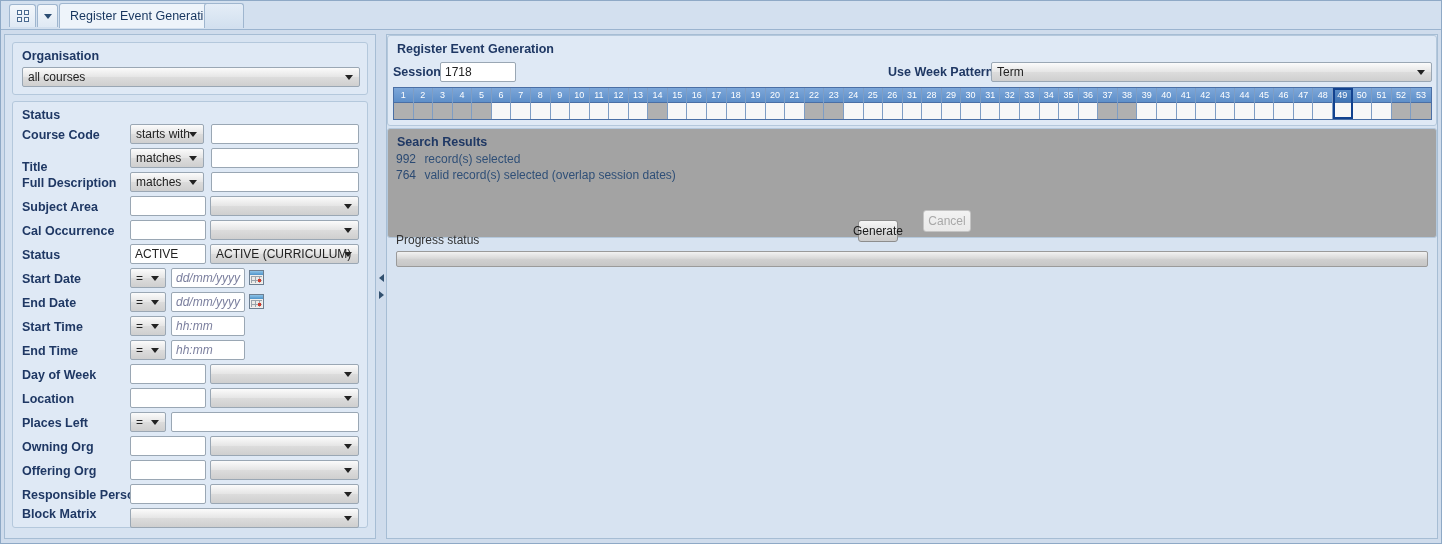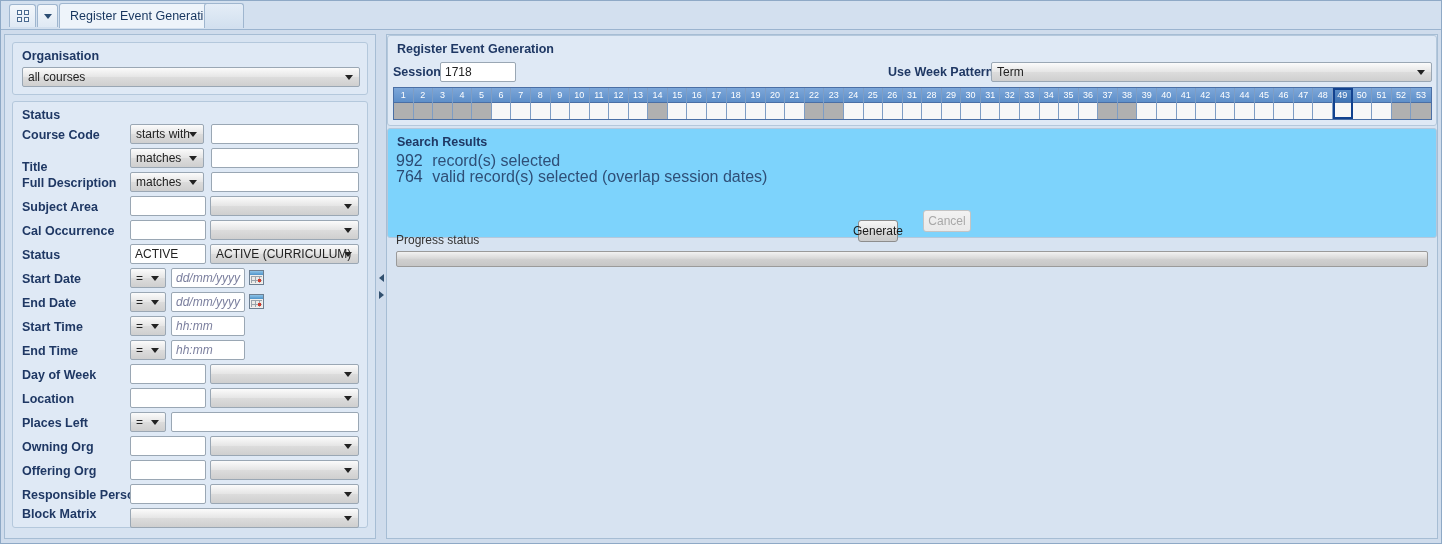--- a/index.html
+++ b/index.html
@@ -204,21 +204,21 @@
     background: #d7e3f1;
     border: 1px solid #a6bdd4;
     box-sizing: border-box;
   }
   #grp-reg {
     left: 0px; top: 0px; width: 1050px; height: 91px;
     background: #dfe9f5; border: 1px solid #b4c8dc;
   }
   #grp-search {
     left: 0px; top: 93px; width: 1050px; height: 110px;
-    background: #7dd3fc; border: 1px solid #b4c8dc; padding-left: 19px;
+    background: #a3a3a3; border: 1px solid #b4c8dc; padding-left: 19px;
   }
 
   
   .weekstrip {
     position: absolute; left: 5px; top: 51px;
     height: 33px;
     display: flex;
     border: 1px solid #4a6fa5;
     box-sizing: border-box;
     background: #ffffff;
@@ -250,21 +250,21 @@
   }
   .wk.selected {
     outline: 2px solid #12428f;
     outline-offset: -2px;
     z-index: 2;
   }
 
   
   .sr-line {
     position: absolute;
-    font-size: 16px;
+    font-size: 12px;
     color: #2f4f77;
     white-space: nowrap;
     text-align: center;
   }
   .sr-num { color: #2b4a73; }
   .btn {
     position: absolute;
     height: 22px;
     background: linear-gradient(180deg,#f6f6f6 0%, #e3e3e3 50%, #d6d6d6 51%, #cccccc 100%);
     border: 1px solid #8d8d8d;

